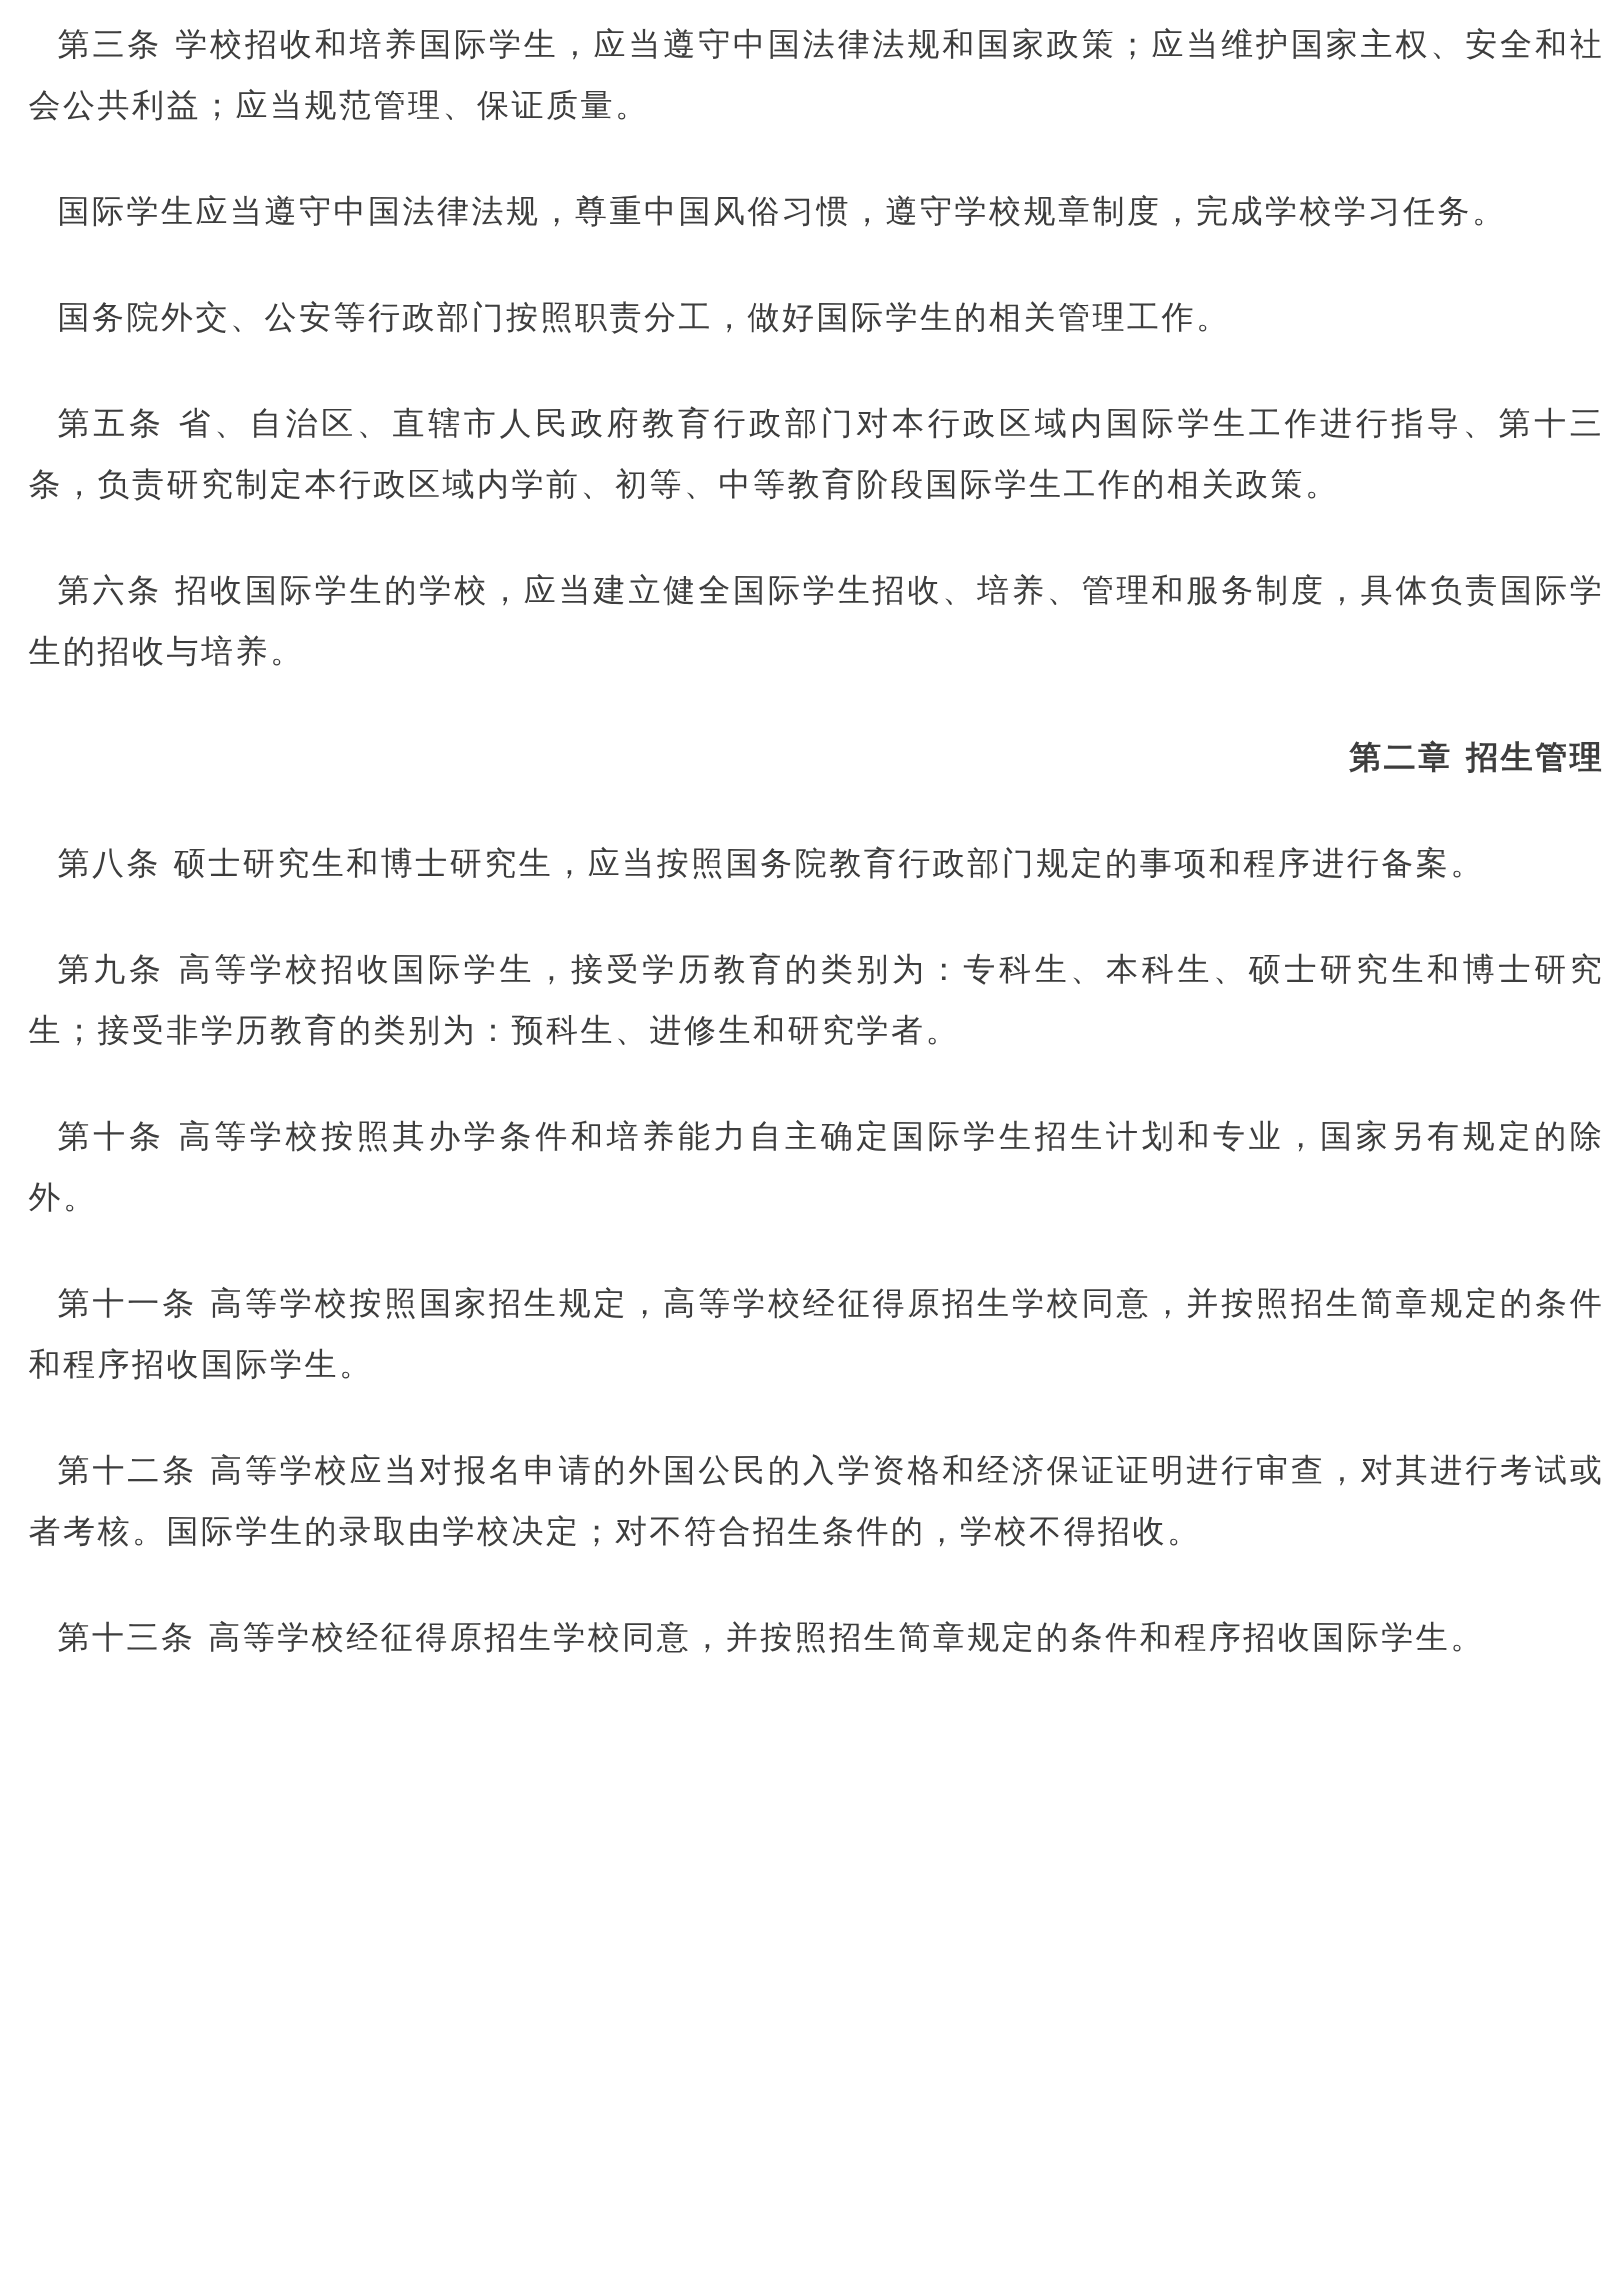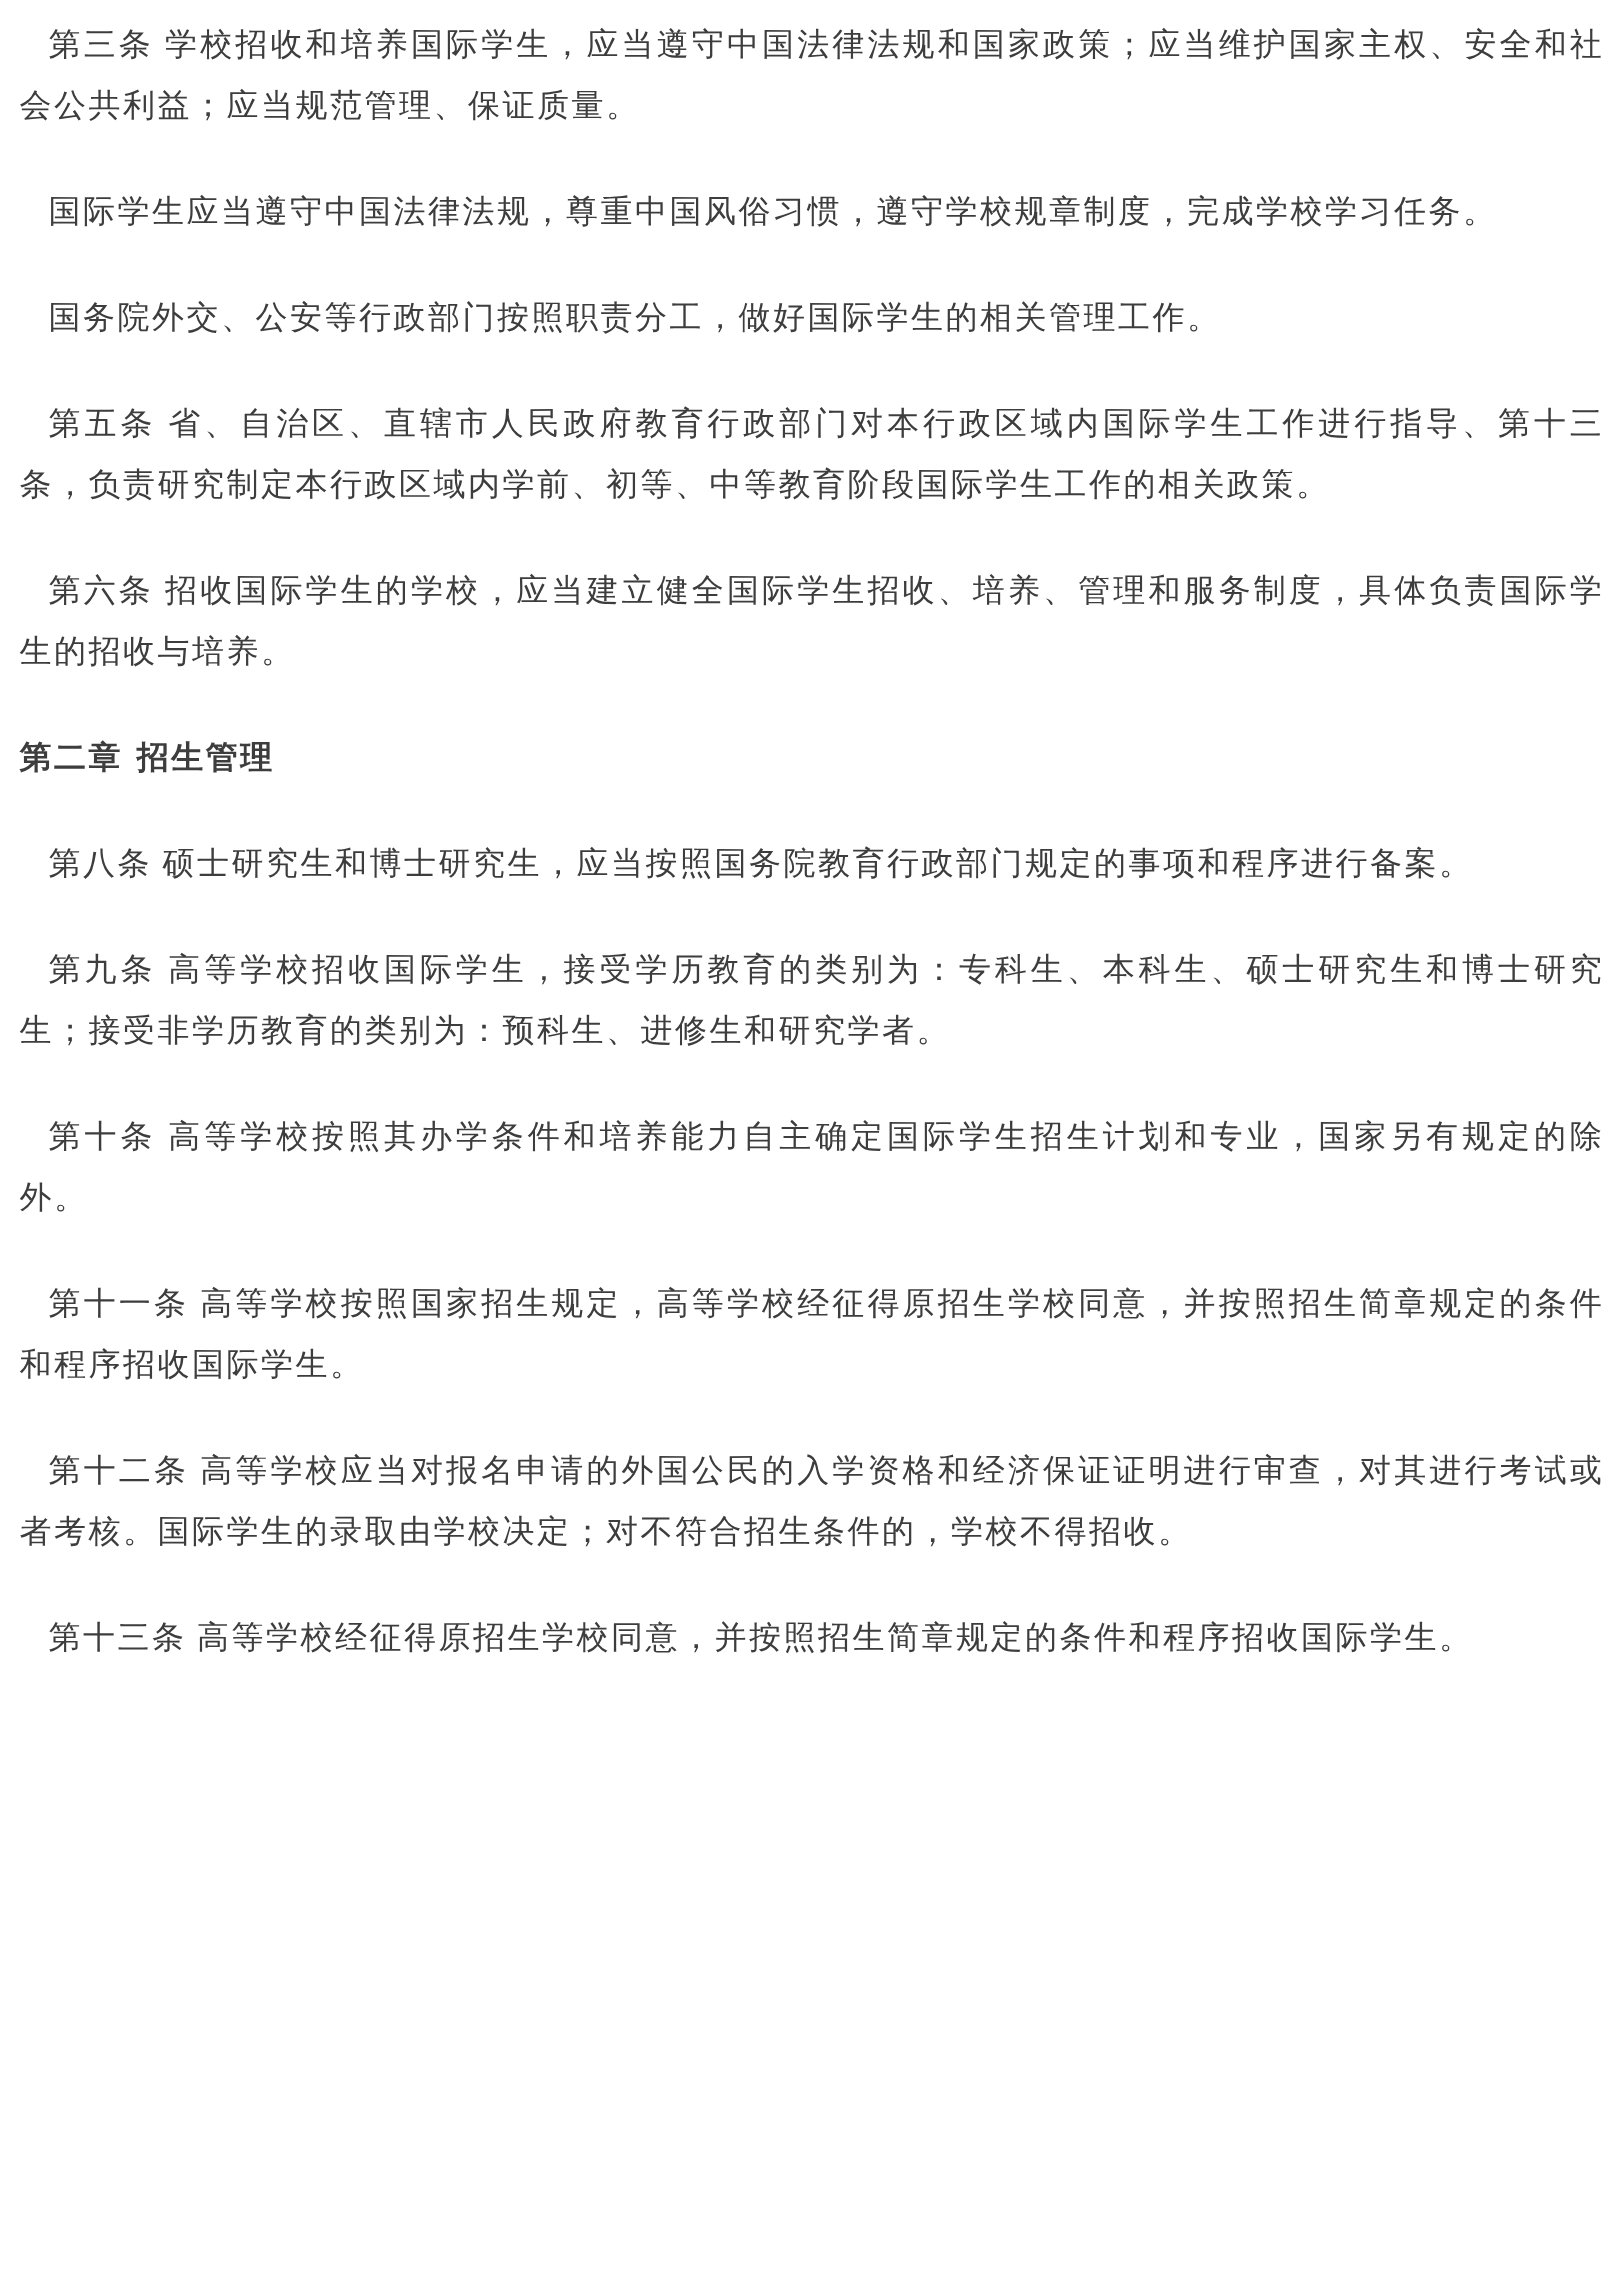--- a/index.html
+++ b/index.html
@@ -17,30 +17,29 @@
     width: 1620px;
     padding: 13.7px 15.7px 0 19.6px;
     color: #3d3d3d;
     font-size: 32px;
     line-height: 61px;
     letter-spacing: 2.5px;
     text-align: justify;
     overflow: hidden;
   }
   .doc p {
-    margin: 0 0 45px 0;
+    margin: 0 0 45px 9px;
     text-indent: 29px;
-    font-family: Liberation Serif, serif;
   }
   .doc h2.chapter {
     margin: 0 0 45px 0;
     font-size: 32px;
     line-height: 61px;
     font-weight: bold;
-    text-align: left;
+    text-align: right;
     letter-spacing: 2.5px;
   }
 </style>
 </head>
 <body>
 
 <main class="doc">
   <p>第三条 学校招收和培养国际学生，应当遵守中国法律法规和国家政策；应当维护国家主权、安全和社会公共利益；应当规范管理、保证质量。</p>
   <p>国际学生应当遵守中国法律法规，尊重中国风俗习惯，遵守学校规章制度，完成学校学习任务。</p>
   <p>国务院外交、公安等行政部门按照职责分工，做好国际学生的相关管理工作。</p>

